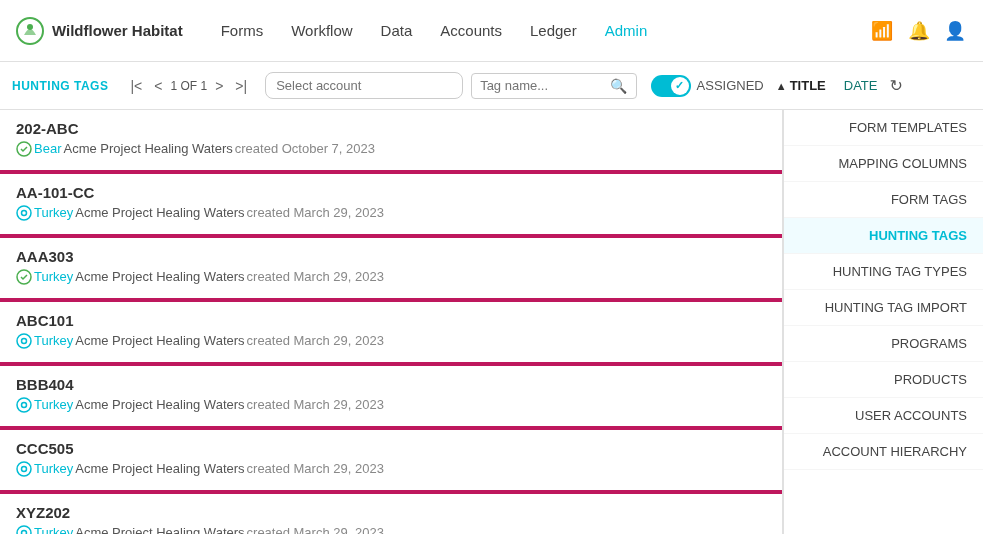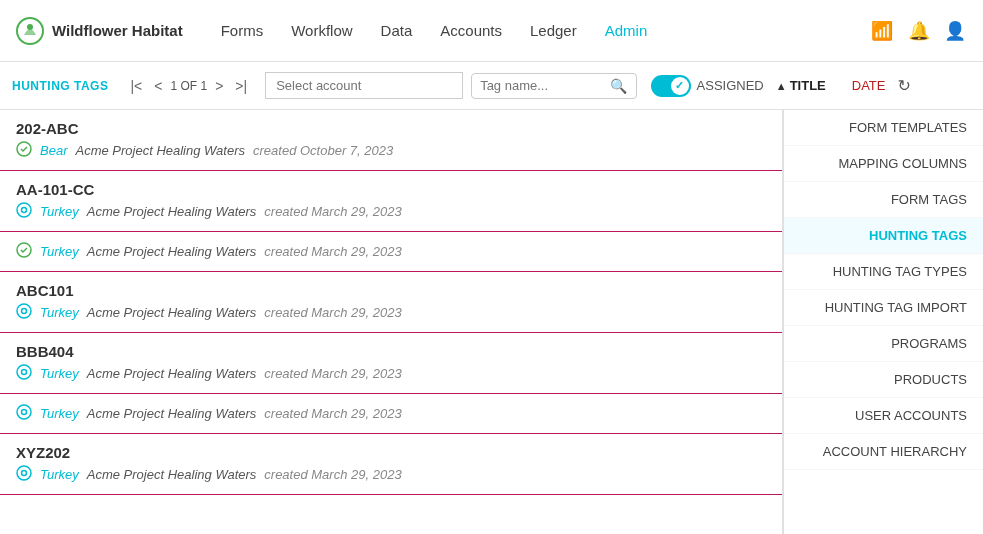--- a/index.html
+++ b/index.html
@@ -27,52 +27,52 @@
       background: #fff;
     }
     .toolbar-tag-label {
       font-size: 12px; font-weight: 700; color: #00bcd4; letter-spacing: 0.5px;
       margin-right: 4px; white-space: nowrap;
     }
     .toolbar-pager { display: flex; align-items: center; gap: 4px; margin: 0 6px; }
     .toolbar-pager-btn { background: none; border: none; cursor: pointer; color: #666; font-size: 14px; padding: 2px 4px; }
     .toolbar-pager-text { font-size: 12px; color: #555; white-space: nowrap; }
     .toolbar-select-account {
-      border: 1px solid #ccc; border-radius: 0; padding: 5px 10px;
+      border: 1px solid #ccc; border-radius: 8px; padding: 5px 10px;
       font-size: 13px; color: #999; background: #fff; cursor: pointer;
       min-width: 160px; outline: none;
     }
     .toolbar-search-wrap { display: flex; align-items: center; border: 1px solid #ccc; border-radius: 4px; padding: 4px 8px; background: #fff; }
     .toolbar-search { border: none; outline: none; font-size: 13px; color: #555; width: 130px; background: transparent; }
     .toolbar-search-icon { color: #888; font-size: 14px; }
     .toolbar-toggle-wrap { display: flex; align-items: center; gap: 6px; margin-left: 6px; }
     .toolbar-toggle {
       width: 40px; height: 22px; background: #00bcd4; border-radius: 11px;
       position: relative; cursor: pointer; display: flex; align-items: center;
     }
     .toolbar-toggle-knob {
       width: 18px; height: 18px; background: #fff; border-radius: 50%;
       position: absolute; right: 2px; display: flex; align-items: center; justify-content: center;
     }
     .toolbar-toggle-check { color: #00bcd4; font-size: 11px; font-weight: bold; }
     .toolbar-assigned-label { font-size: 13px; color: #555; white-space: nowrap; }
     .toolbar-sort-wrap { display: flex; align-items: center; gap: 3px; margin-left: 4px; cursor: pointer; }
     .toolbar-sort-label { font-size: 13px; color: #222; font-weight: 600; }
     .toolbar-sort-icon { font-size: 11px; color: #333; }
-    .toolbar-date-label { font-size: 13px; color: #b91c1c; margin-left: 18px; }
+    .toolbar-date-label { font-size: 13px; color: #0f766e; margin-left: 10px; }
     .toolbar-refresh { background: none; border: none; cursor: pointer; color: #555; font-size: 16px; margin-left: 4px; }
 
     
     .main-layout { display: flex; height: calc(534px - 54px - 48px); }
 
     
     .list-panel { flex: 1; overflow-y: auto; border-right: 1px solid #e0e0e0; }
-    .list-item { border-bottom: 1px solid #be185d; padding: 10px 16px; cursor: pointer; }
+    .list-item { border-bottom: 4px solid #be185d; padding: 10px 16px; cursor: pointer; }
     .list-item-title { font-size: 15px; font-weight: 600; color: #333; margin-bottom: 4px; }
-    .list-item-meta { display: flex; align-items: center; gap: 8px; font-size: 13px; font-style: italic; }
+    .list-item-meta { display: flex; align-items: flex-start; gap: 2px; font-size: 13px; }
     .meta-icon { font-size: 14px; }
     .meta-icon.green { color: #4caf50; }
     .meta-icon.cyan { color: #00bcd4; }
     .meta-badge { color: #00bcd4; font-size: 13px; }
     .meta-account { color: #555; }
     .meta-created { color: #888; }
 
     
     .sidebar { width: 200px; background: #fff; border-left: 1px solid #e0e0e0; }
     .sidebar-item {
@@ -159,20 +159,21 @@
         <span class="meta-icon cyan"><svg width="16" height="16" viewBox="0 0 16 16">
               <circle cx="8" cy="8" r="7" stroke="#00bcd4" stroke-width="1.5" fill="none"></circle>
               <circle cx="8" cy="8" r="2.5" stroke="#00bcd4" stroke-width="1.5" fill="none"></circle>
             </svg></span>
         <span class="meta-badge">Turkey</span>
         <span class="meta-account">Acme Project Healing Waters</span>
         <span class="meta-created">created March 29, 2023</span>
       </div>
     </div>
       <div class="list-item">
+      <div class="list-item-title">AAA303</div>
       <div class="list-item-meta">
         <span class="meta-icon green"><svg width="16" height="16" viewBox="0 0 16 16">
               <circle cx="8" cy="8" r="7" stroke="#4caf50" stroke-width="1.5" fill="none"></circle>
               <polyline points="5,8 7,10 11,6" stroke="#4caf50" stroke-width="1.5" fill="none"></polyline>
             </svg></span>
         <span class="meta-badge">Turkey</span>
         <span class="meta-account">Acme Project Healing Waters</span>
         <span class="meta-created">created March 29, 2023</span>
       </div>
     </div>
@@ -194,20 +195,21 @@
         <span class="meta-icon cyan"><svg width="16" height="16" viewBox="0 0 16 16">
               <circle cx="8" cy="8" r="7" stroke="#00bcd4" stroke-width="1.5" fill="none"></circle>
               <circle cx="8" cy="8" r="2.5" stroke="#00bcd4" stroke-width="1.5" fill="none"></circle>
             </svg></span>
         <span class="meta-badge">Turkey</span>
         <span class="meta-account">Acme Project Healing Waters</span>
         <span class="meta-created">created March 29, 2023</span>
       </div>
     </div>
       <div class="list-item">
+      <div class="list-item-title">CCC505</div>
       <div class="list-item-meta">
         <span class="meta-icon cyan"><svg width="16" height="16" viewBox="0 0 16 16">
               <circle cx="8" cy="8" r="7" stroke="#00bcd4" stroke-width="1.5" fill="none"></circle>
               <circle cx="8" cy="8" r="2.5" stroke="#00bcd4" stroke-width="1.5" fill="none"></circle>
             </svg></span>
         <span class="meta-badge">Turkey</span>
         <span class="meta-account">Acme Project Healing Waters</span>
         <span class="meta-created">created March 29, 2023</span>
       </div>
     </div>

